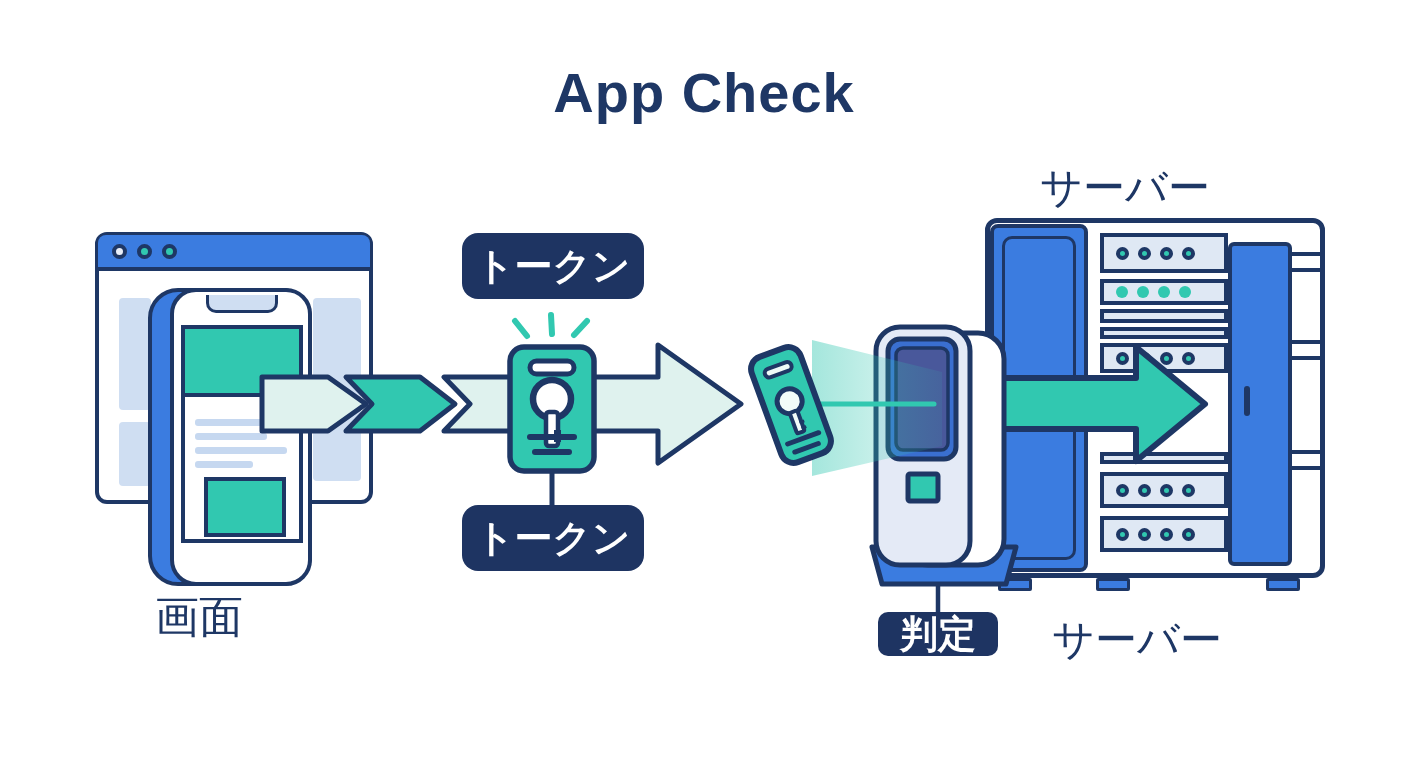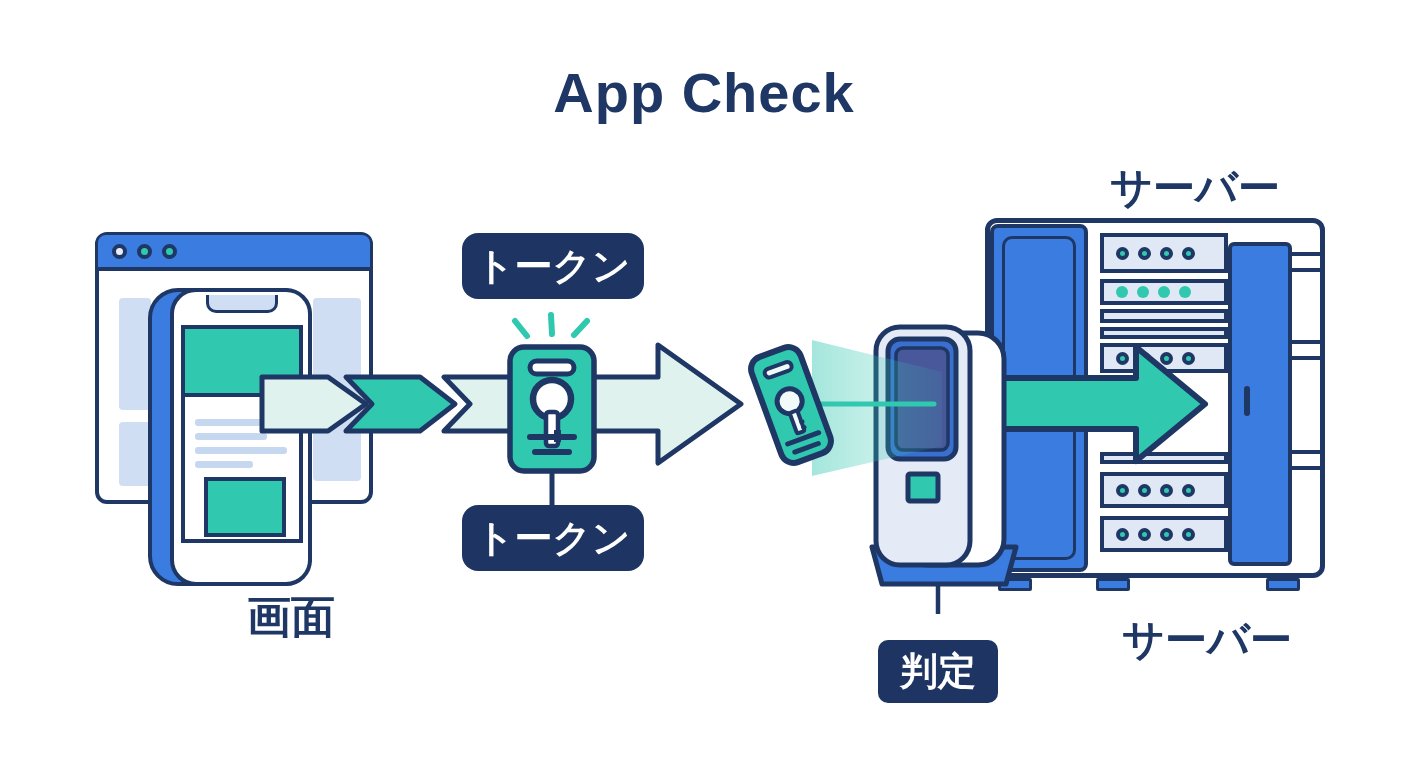--- a/index.html
+++ b/index.html
@@ -9,21 +9,21 @@
   }
   *{margin:0;padding:0;box-sizing:border-box;}
   html,body{width:1408px;height:768px;background:#fff;overflow:hidden;
     font-family:"Liberation Sans","DejaVu Sans",sans-serif;}
   #stage{position:relative;width:1408px;height:768px;background:#fff;}
   .abs{position:absolute;}
   
   .title{left:0;top:60px;width:1408px;text-align:center;font-size:56px;
     font-weight:800;color:var(--navy);letter-spacing:1px;}
   
-  .seclabel{font-size:44px;font-weight:700;color:var(--navy);text-align:right;}
+  .seclabel{font-size:44px;font-weight:400;color:var(--navy);text-align:left;}
   
   .pill{background:var(--pill);border-radius:16px;color:#fff;font-weight:800;
     display:flex;align-items:center;justify-content:center;}
   
   .browser{left:95px;top:232px;width:278px;height:272px;background:#fff;
     border:4px solid var(--navy);border-radius:12px;}
   .browser-bar{position:absolute;left:-1px;top:-1px;width:272px;height:36px;
     background:var(--blue);border-bottom:4px solid var(--navy);
     border-radius:8px 8px 0 0;display:flex;align-items:center;gap:10px;
     padding-left:14px;}
@@ -199,19 +199,19 @@
       <rect x="787" y="412" width="8" height="22" rx="2" fill="#f2fbf9" stroke="var(--navy)" stroke-width="4"></rect>
       <rect x="793" y="423" width="5" height="3" fill="var(--navy)"></rect>
       <rect x="793" y="429" width="5" height="3" fill="var(--navy)"></rect>
       <rect x="772" y="438" width="38" height="5" rx="2.5" fill="var(--navy)"></rect>
       <rect x="776" y="448" width="30" height="5" rx="2.5" fill="var(--navy)"></rect>
     </g>
   </svg>
 
   <div class="abs pill" style="left:462px;top:233px;width:182px;height:66px;font-size:38px">トークン</div>
   <div class="abs pill" style="left:462px;top:505px;width:182px;height:66px;font-size:38px">トークン</div>
-  <div class="abs pill" style="left:878px;top:640px;width:120px;height:63px;font-size:38px;border-radius:10px">判定</div>
+  <div class="abs pill" style="left:878px;top:612px;width:120px;height:44px;font-size:38px;border-radius:10px">判定</div>
 
   <div class="abs seclabel" style="left:155px;top:588px;width:180px">画面</div>
   <div class="abs seclabel" style="left:1040px;top:160px;width:240px;font-size:42px">サーバー</div>
   <div class="abs seclabel" style="left:1052px;top:612px;width:240px;font-size:42px">サーバー</div>
 
 </div>
 
 </body></html>

